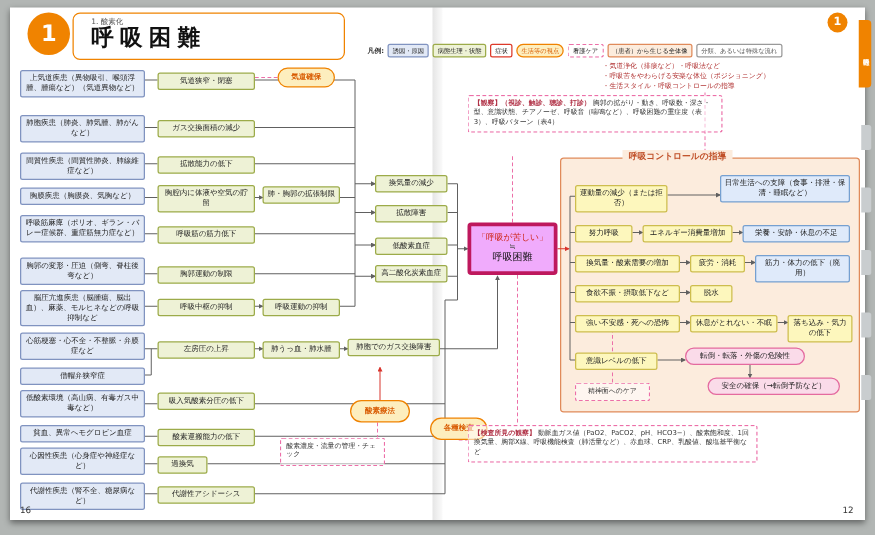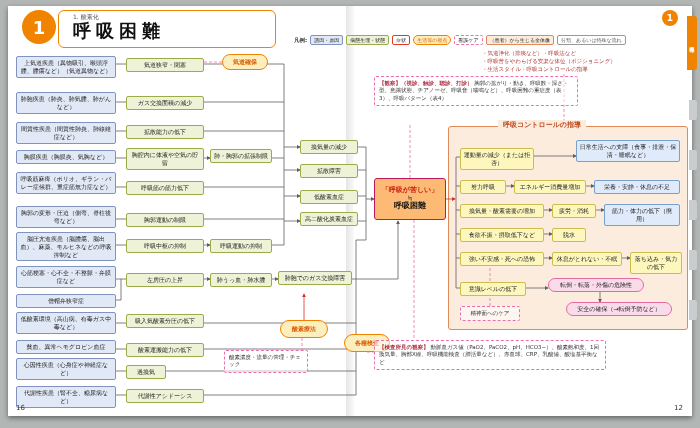--- a/index.html
+++ b/index.html
@@ -3,21 +3,21 @@
 <meta charset="utf-8">
 <style>
   html,body{margin:0;padding:0}
   body{width:700px;height:428px;background:#b2b6b4;font-family:"DejaVu Sans",sans-serif;position:relative;overflow:hidden}
   .page{position:absolute;left:8px;top:6px;width:684px;height:410px;background:#ffffff;box-shadow:0 2px 5px rgba(0,0,0,.45)}
   .fold{position:absolute;left:346px;top:6px;width:8px;height:410px;background:linear-gradient(to right,rgba(0,0,0,.10),rgba(0,0,0,.02))}
   .node{position:absolute;box-sizing:border-box;font-size:6px;line-height:1.3;padding:2px 2px;text-align:center;border-radius:2px;color:#222;z-index:3}
   .cause{background:#e2e9f6;border:1px solid #8093c0}
   .patho{background:#eef2d6;border:1px solid #9cab49}
   .oval{border:1.2px solid #ef8200;background:#fdeebe;color:#d85a00;border-radius:10px;display:flex;align-items:center;justify-content:center;font-weight:bold;font-size:6px}
-  .sym{background:#fdba74;border:1px solid #be185d;border-radius:3px;display:flex;flex-direction:column;align-items:center;justify-content:center;font-weight:bold}
+  .sym{background:#f0abfc;border:3px solid #be185d;border-radius:3px;display:flex;flex-direction:column;align-items:center;justify-content:center;font-weight:normal}
   .sym .q{color:#cc2211;font-size:7px}
   .sym .e{color:#555;font-size:6px;line-height:1}
   .sym .l{color:#111;font-size:8px}
   .careD{position:absolute;box-sizing:border-box;border:1px dashed #ec6fa8;background:rgba(255,255,255,.55);text-align:left;font-size:5.5px;line-height:1.35;padding:3px 4px;border-radius:2px;color:#333;z-index:3}
   .careD .ct{color:#b03045;font-weight:bold}
   .panel{position:absolute;left:448px;top:126px;width:238px;height:202px;background:#fcecdd;border:1.5px solid #e08a5a;border-radius:3px;z-index:1}
   .ptitle{position:absolute;left:498px;top:120px;font-size:7px;font-weight:bold;color:#c05028;background:#fcecdd;padding:0 5px;z-index:3}
   .ynode{background:#fdf7bd;border:1px solid #cdbd4e}
   .bnode{background:#dfeafa;border:1px solid #76a0d0}
   .pill{background:#fadbe9;border:1px solid #e46a9f;border-radius:9px}

